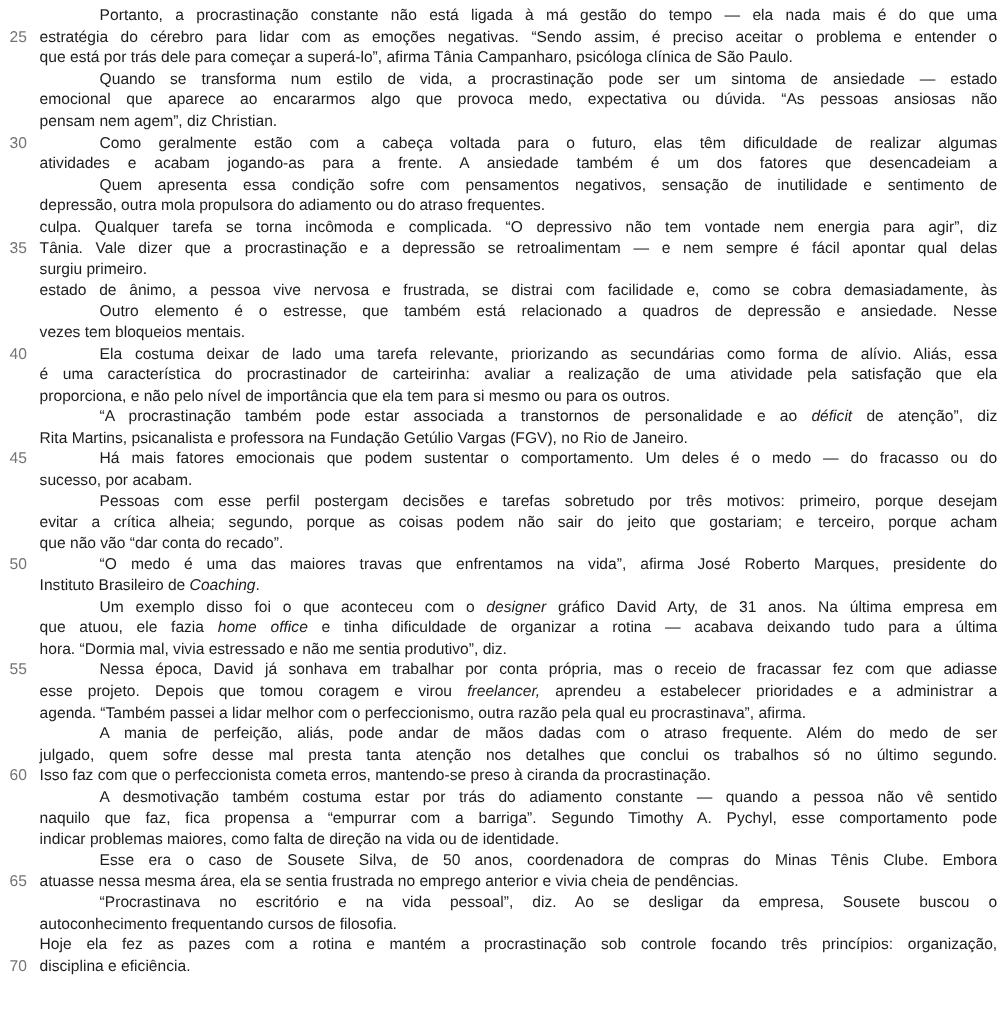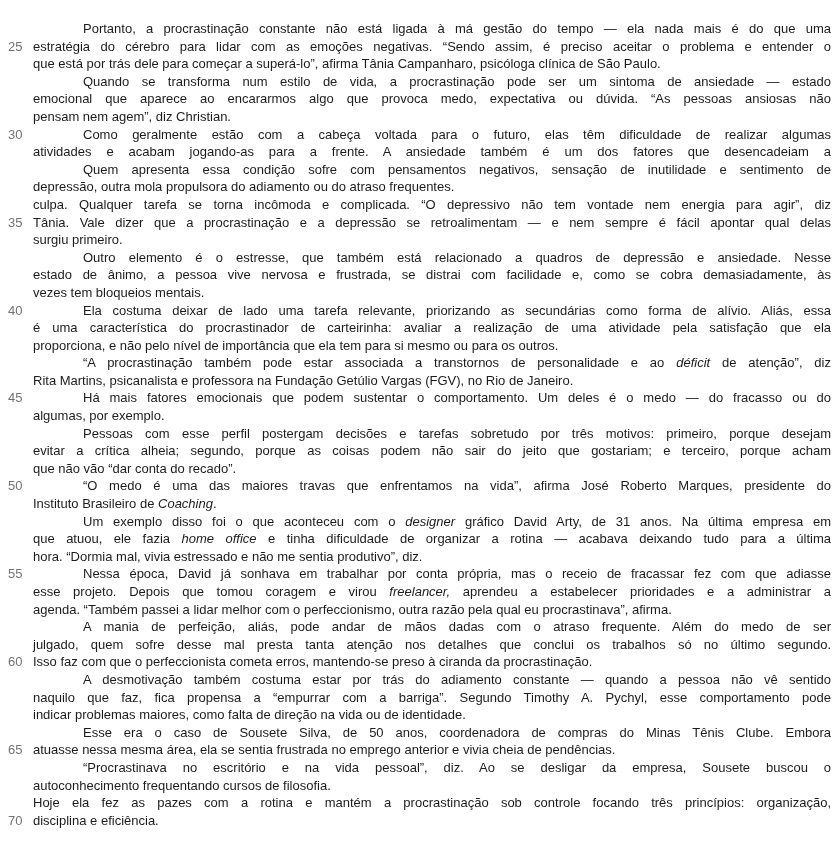--- a/index.html
+++ b/index.html
@@ -7,21 +7,21 @@
     padding: 0;
     background: #ffffff;
   }
   .page {
     position: relative;
     width: 839px;
     height: 842px;
     background: #ffffff;
     font-family: "Liberation Sans", "DejaVu Sans", sans-serif;
     color: #1c1c1c;
-    padding-top: 20px;
+    padding-top: 4px;
     box-sizing: border-box;
     overflow: hidden;
   }
   .line {
     position: relative;
     margin-left: 33px;
     width: 798px;
     font-size: 13px;
     line-height: 17.6px;
     white-space: normal;
@@ -56,30 +56,30 @@
       <div class="line justify indent"><span>Quando se transforma num estilo de vida, a procrastinação pode ser um sintoma de ansiedade — estado</span></div>
       <div class="line justify"><span>emocional que aparece ao encararmos algo que provoca medo, expectativa ou dúvida. “As pessoas ansiosas não</span></div>
       <div class="line"><span>pensam nem agem”, diz Christian.</span></div>
       <div class="line justify indent"><span class="num">30</span><span>Como geralmente estão com a cabeça voltada para o futuro, elas têm dificuldade de realizar algumas</span></div>
       <div class="line justify"><span>atividades e acabam jogando-as para a frente. A ansiedade também é um dos fatores que desencadeiam a</span></div>
       <div class="line justify indent"><span>Quem apresenta essa condição sofre com pensamentos negativos, sensação de inutilidade e sentimento de</span></div>
       <div class="line"><span>depressão, outra mola propulsora do adiamento ou do atraso frequentes.</span></div>
       <div class="line justify"><span>culpa. Qualquer tarefa se torna incômoda e complicada. “O depressivo não tem vontade nem energia para agir”, diz</span></div>
       <div class="line justify"><span class="num">35</span><span>Tânia. Vale dizer que a procrastinação e a depressão se retroalimentam — e nem sempre é fácil apontar qual delas</span></div>
       <div class="line"><span>surgiu primeiro.</span></div>
+      <div class="line justify"><span>estado de ânimo, a pessoa vive nervosa e frustrada, se distrai com facilidade e, como se cobra demasiadamente, às</span></div>
       <div class="line justify indent"><span>Outro elemento é o estresse, que também está relacionado a quadros de depressão e ansiedade. Nesse</span></div>
-      <div class="line justify"><span>estado de ânimo, a pessoa vive nervosa e frustrada, se distrai com facilidade e, como se cobra demasiadamente, às</span></div>
       <div class="line"><span>vezes tem bloqueios mentais.</span></div>
       <div class="line justify indent"><span class="num">40</span><span>Ela costuma deixar de lado uma tarefa relevante, priorizando as secundárias como forma de alívio. Aliás, essa</span></div>
       <div class="line justify"><span>é uma característica do procrastinador de carteirinha: avaliar a realização de uma atividade pela satisfação que ela</span></div>
       <div class="line"><span>proporciona, e não pelo nível de importância que ela tem para si mesmo ou para os outros.</span></div>
       <div class="line justify indent"><span>“A procrastinação também pode estar associada a transtornos de personalidade e ao </span><span class="italic">déficit</span><span> de atenção”, diz</span></div>
       <div class="line"><span>Rita Martins, psicanalista e professora na Fundação Getúlio Vargas (FGV), no Rio de Janeiro.</span></div>
       <div class="line justify indent"><span class="num">45</span><span>Há mais fatores emocionais que podem sustentar o comportamento. Um deles é o medo — do fracasso ou do</span></div>
-      <div class="line"><span>algumas, por exemplo.</span></div>
+      <div class="line"><span>sucesso, por acabam.</span></div>
       <div class="line justify indent"><span>Pessoas com esse perfil postergam decisões e tarefas sobretudo por três motivos: primeiro, porque desejam</span></div>
       <div class="line justify"><span>evitar a crítica alheia; segundo, porque as coisas podem não sair do jeito que gostariam; e terceiro, porque acham</span></div>
       <div class="line"><span>que não vão “dar conta do recado”.</span></div>
       <div class="line justify indent"><span class="num">50</span><span>“O medo é uma das maiores travas que enfrentamos na vida”, afirma José Roberto Marques, presidente do</span></div>
       <div class="line"><span>Instituto Brasileiro de </span><span class="italic">Coaching</span><span>.</span></div>
       <div class="line justify indent"><span>Um exemplo disso foi o que aconteceu com o </span><span class="italic">designer</span><span> gráfico David Arty, de 31 anos. Na última empresa em</span></div>
       <div class="line justify"><span>que atuou, ele fazia </span><span class="italic">home office</span><span> e tinha dificuldade de organizar a rotina — acabava deixando tudo para a última</span></div>
       <div class="line"><span>hora. “Dormia mal, vivia estressado e não me sentia produtivo”, diz.</span></div>
       <div class="line justify indent"><span class="num">55</span><span>Nessa época, David já sonhava em trabalhar por conta própria, mas o receio de fracassar fez com que adiasse</span></div>
       <div class="line justify"><span>esse projeto. Depois que tomou coragem e virou </span><span class="italic">freelancer,</span><span> aprendeu a estabelecer prioridades e a administrar a</span></div>

